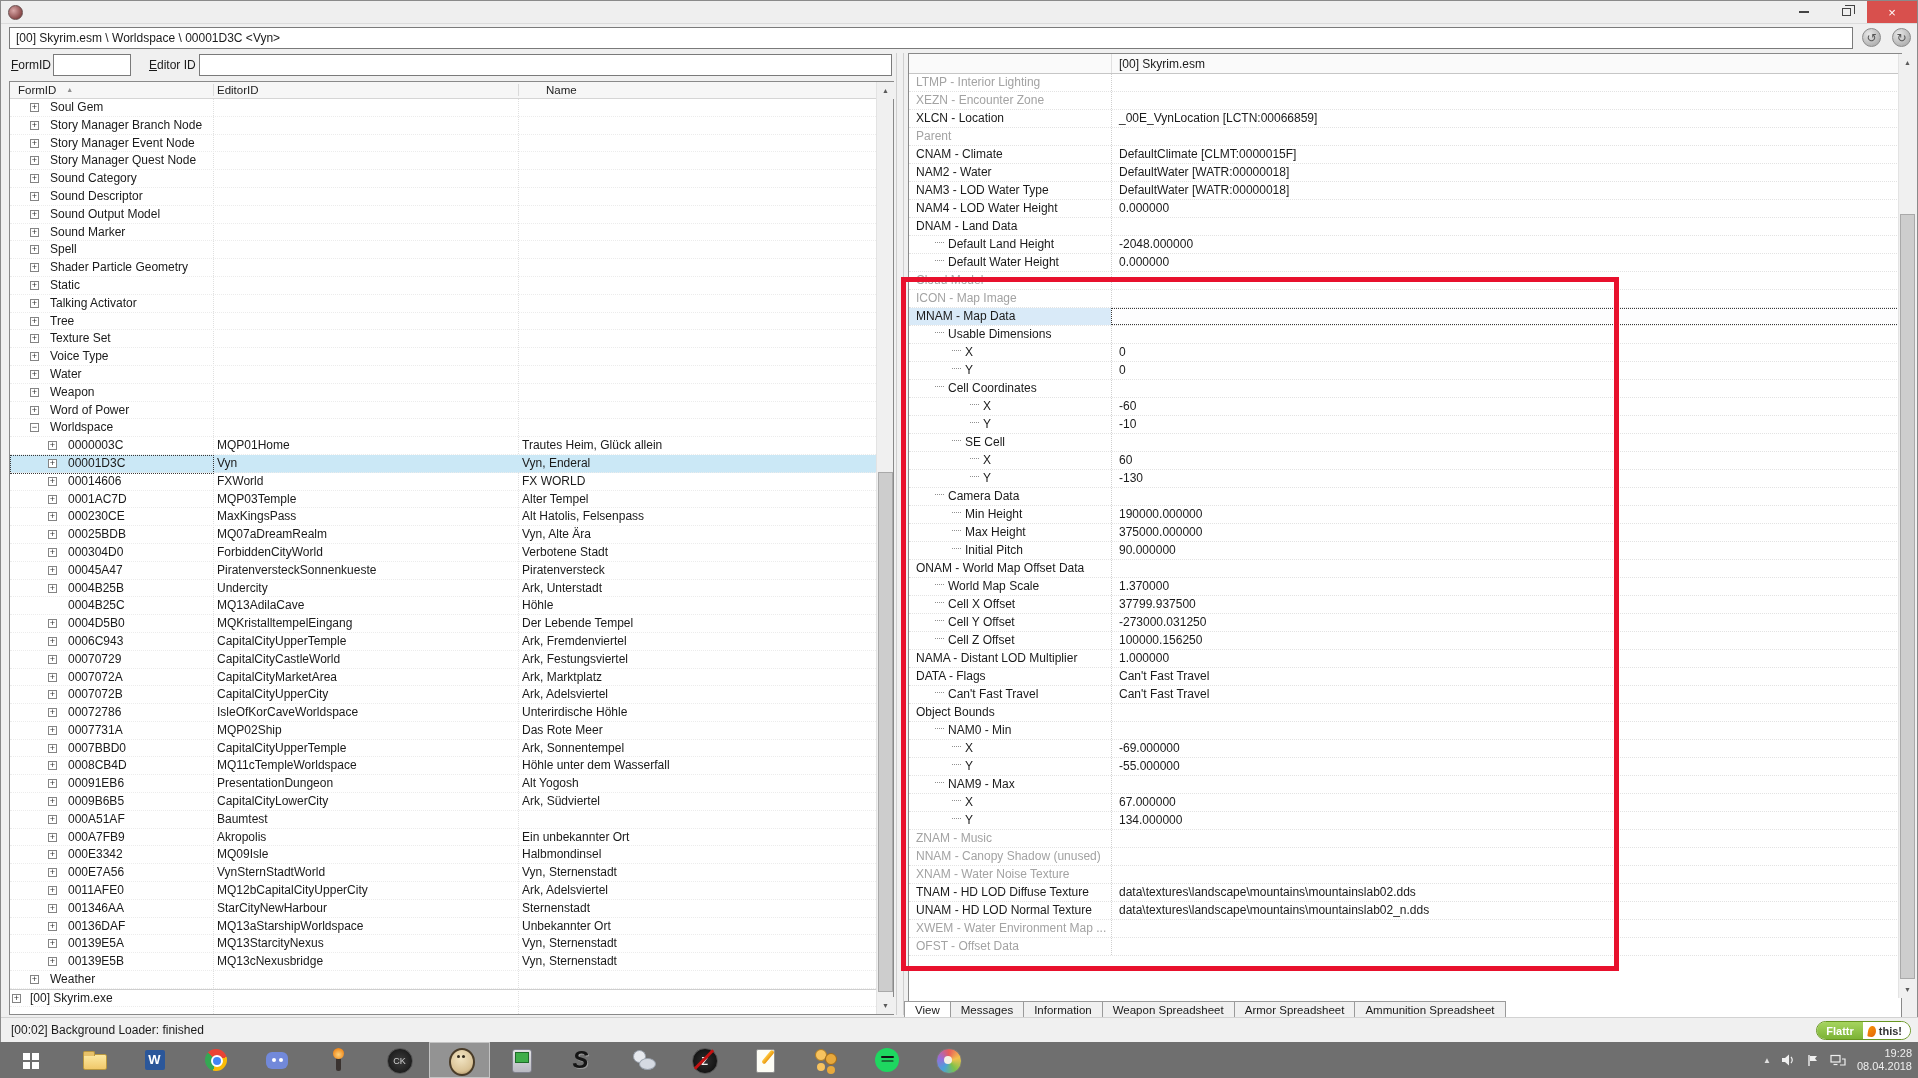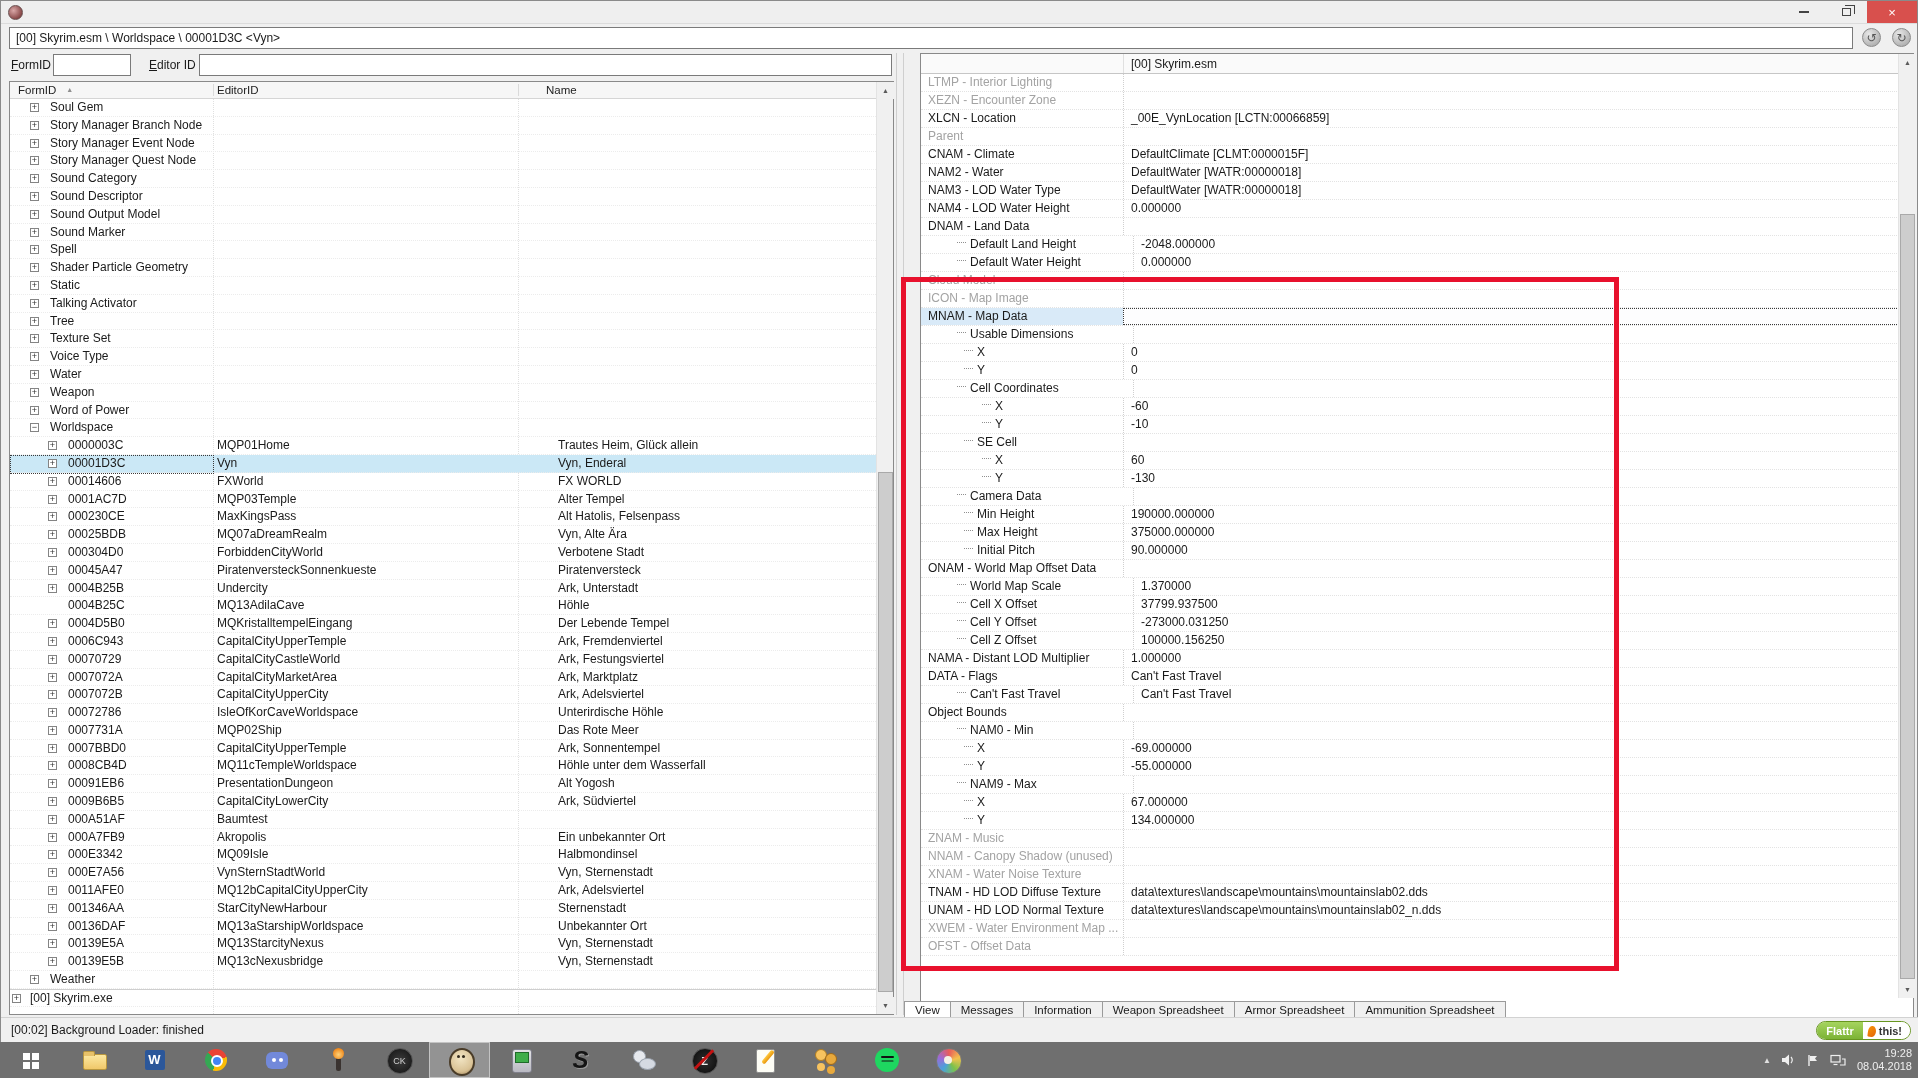--- a/index.html
+++ b/index.html
@@ -43,45 +43,45 @@
   .tree-body{position:absolute;left:0;top:17px;right:17px;bottom:0;overflow:hidden;background:#fff;}
   .vguide{position:absolute;top:0;bottom:0;width:0;border-left:1px dotted #e0e0e0;pointer-events:none;}
   .trow{position:relative;height:17.8px;line-height:17.8px;border-bottom:1px dotted #ececec;white-space:nowrap;}
   .trow:first-child{margin-top:-11px;}
   .trow.sep{border-top:1px solid #cfcfcf;}
   .trow .exp{position:absolute;top:4px;width:9px;height:9px;border:1px solid #848484;background:#fff;
     font-size:9px;line-height:7px;text-align:center;color:#333;}
   .k-category .exp{left:20px;} .k-record .exp{left:38px;} .k-root .exp{left:2px;}
   .cl,.cf,.ce,.cn{position:absolute;top:0;}
   .k-category .cl{left:40px;} .k-root .cl{left:20px;}
-  .cf{left:58px;} .ce{left:207px;} .cn{left:512px;margin-left:36px;}
+  .cf{left:58px;} .ce{left:207px;} .cn{left:512px;}
   .trow.sel{background:#cbe8f6;}
   .trow.sel::before{content:"";position:absolute;left:0;top:0;width:202px;height:100%;border:1px dotted #3a3a3a;}
   
   .scrollbar{position:absolute;background:#f0f0f0;}
   .sb-left{right:0;top:0;width:17px;height:932px;border-left:1px solid #e3e3e3;}
   .sb-right{left:994px;top:1px;width:17px;height:944px;border-left:1px solid #e3e3e3;}
   .sb-btn{position:absolute;left:0;width:17px;height:17px;font-size:7px;color:#5a5a5a;text-align:center;line-height:17px;background:#f0f0f0;}
   .sb-up{top:0;} .sb-down{bottom:0;}
   .sb-thumb{position:absolute;left:1px;width:15px;background:#cdcdcd;border:1px solid #a9a9a9;}
   .sb-left .sb-thumb{top:390px;height:520px;}
   .sb-right .sb-thumb{top:160px;height:765px;}
   
   .splitter{position:absolute;left:895px;top:52px;width:8px;height:962px;background:#f0f0f0;border-left:1px solid #cfcfcf;border-right:1px solid #cfcfcf;}
   
   .right-panel{position:absolute;left:903px;top:52px;width:1011px;height:962px;}
-  .grid{position:absolute;left:16px;top:0;width:994px;height:1012px;background:#fff;border:1px solid #898989;}
+  .grid{position:absolute;left:4px;top:0;width:994px;height:1012px;background:#fff;border:1px solid #898989;}
   .grid-header{position:absolute;left:0;top:0;right:0;height:20px;background:#fafafa;border-bottom:1px solid #c6c6c6;}
   .gh-file{position:absolute;left:202px;right:0;top:0;bottom:0;border-left:1px solid #e0e0e0;padding:3px 0 0 7px;}
   .grid-body{position:absolute;left:0;top:20px;right:0;bottom:0;overflow:hidden;}
   .drow{display:flex;height:18px;line-height:17px;border-bottom:1px dotted #e3e3e3;white-space:nowrap;}
   .dl{flex:none;width:202px;overflow:hidden;padding-left:7px;}
   .dv{flex:1;border-left:1px dotted #cfcfcf;padding-left:7px;overflow:hidden;}
   .dl.g{color:#a3a3a3;}
-  .dl.i1{padding-left:26px;margin-left:10px;} .dl.i2{padding-left:43px;} .dl.i3{padding-left:61px;}
+  .dl.i1{padding-left:26px;} .dl.i2{padding-left:43px;} .dl.i3{padding-left:61px;}
   .dl.i1::before,.dl.i2::before,.dl.i3::before{content:"";display:inline-block;width:9px;height:1px;
     border-top:1px dotted #8f8f8f;vertical-align:4px;margin-right:4px;}
   .drow.sel .dl{background:#d9eaf8;}
   .drow.sel .dv{outline:1px dotted #3a3a3a;outline-offset:-1px;background:#fdfdfe;}
   
   .tabs{position:absolute;left:0;top:948px;height:19px;display:flex;font-size:11.5px;}
   .tab{border:1px solid #9a9a9a;background:#f0f0f0;padding:2px 10px 0 10px;height:19px;margin-right:-1px;}
   .tab.active{background:#fff;border-bottom:1px solid #fff;}
   
   .red-box{position:absolute;left:900px;top:276px;width:718px;height:694px;border:5px solid #e8112d;z-index:60;pointer-events:none;}

